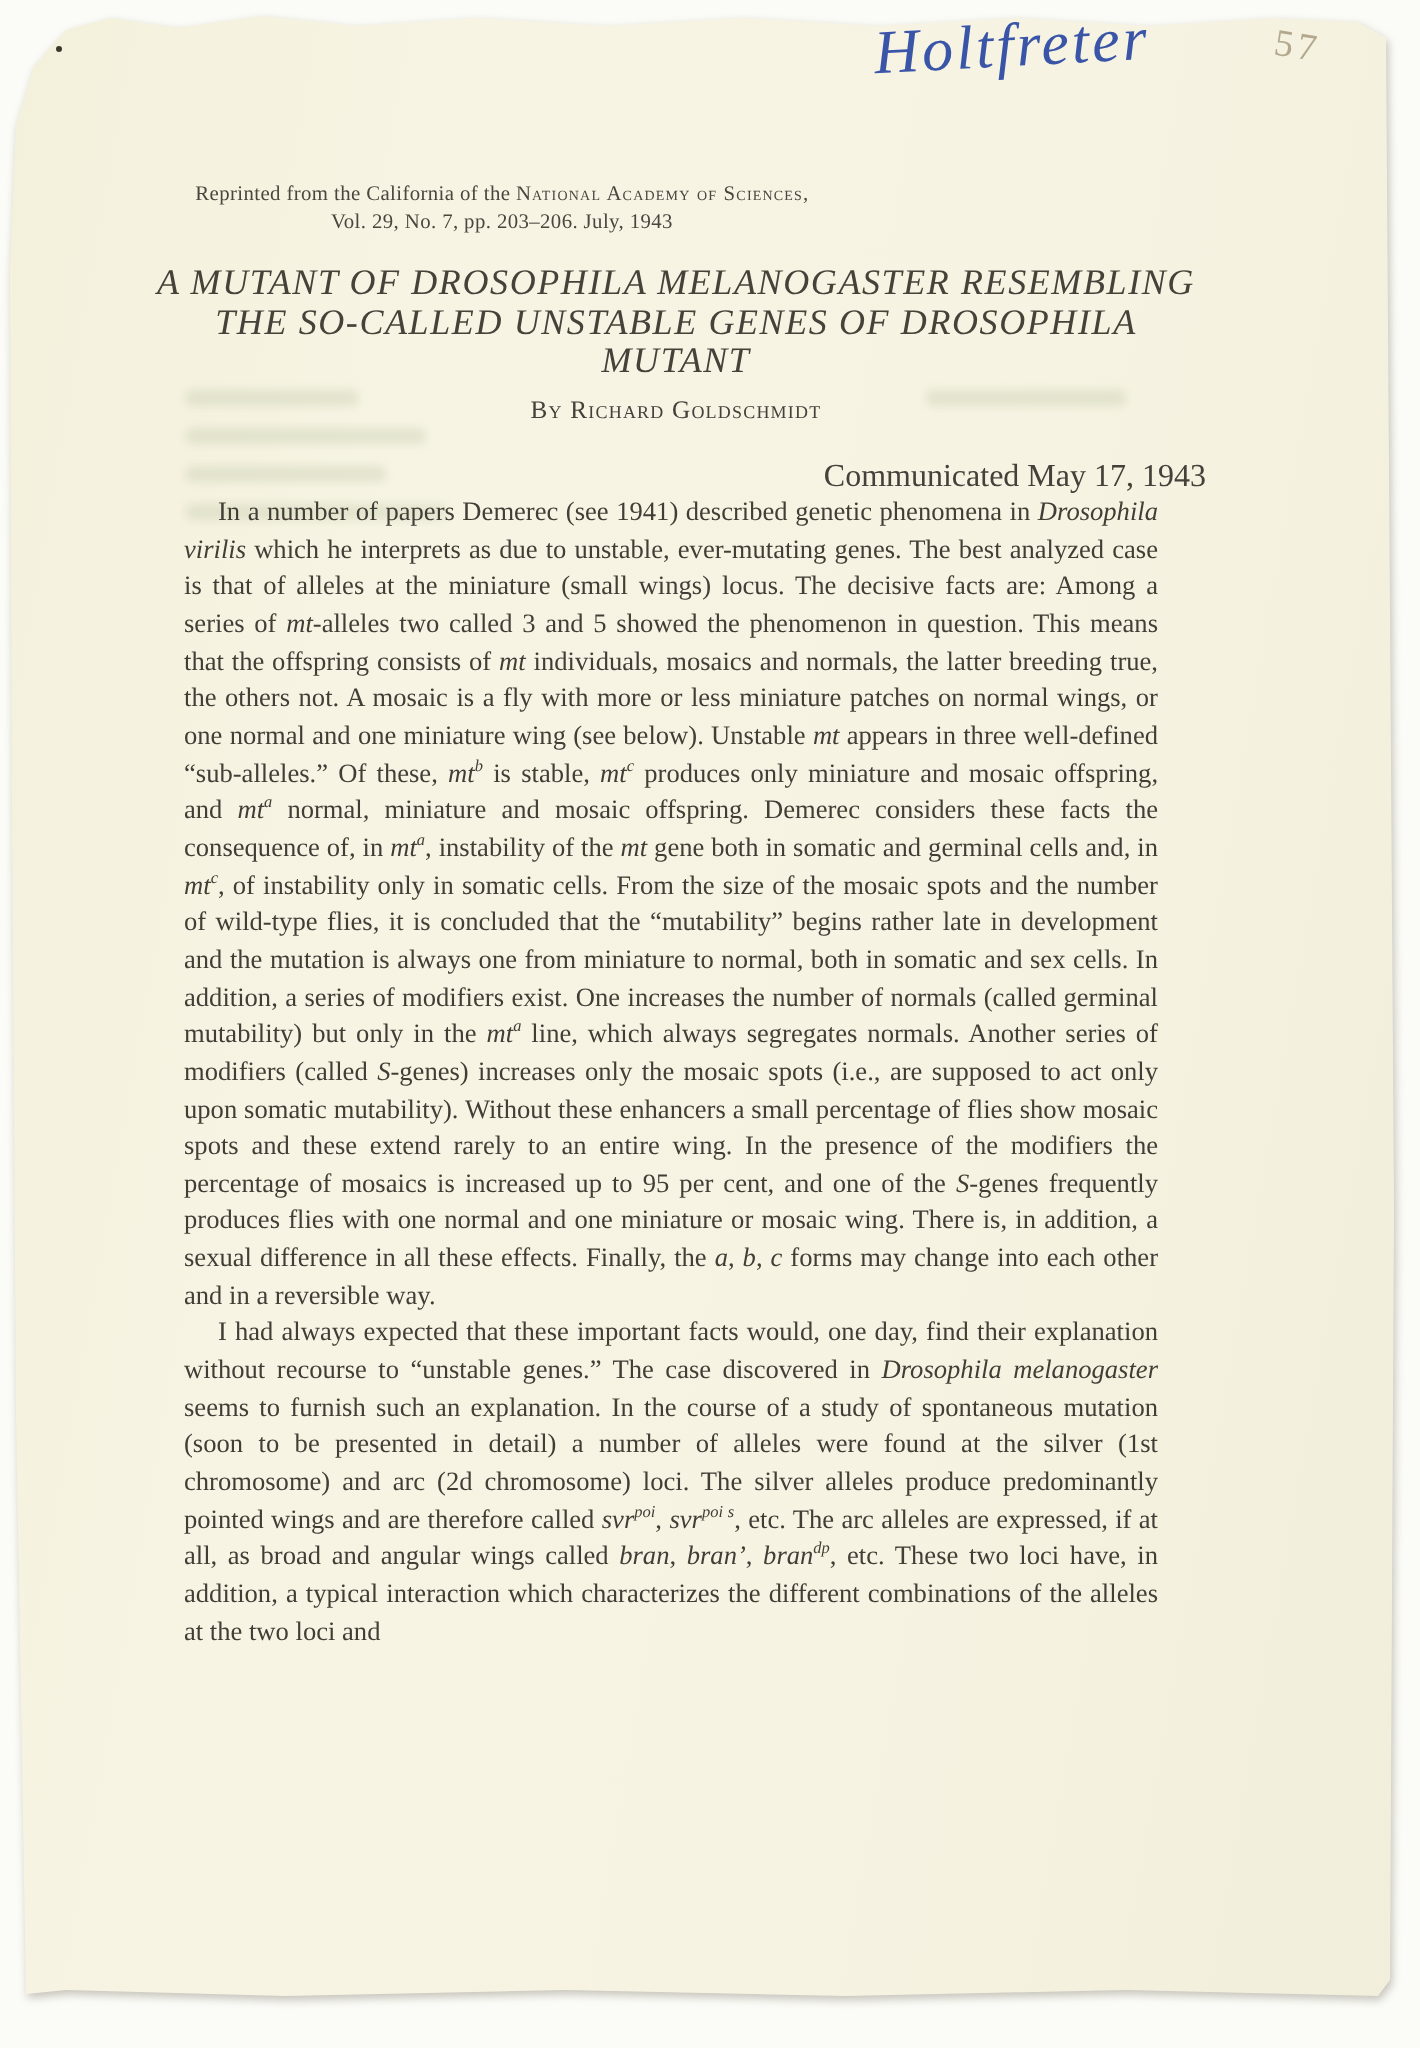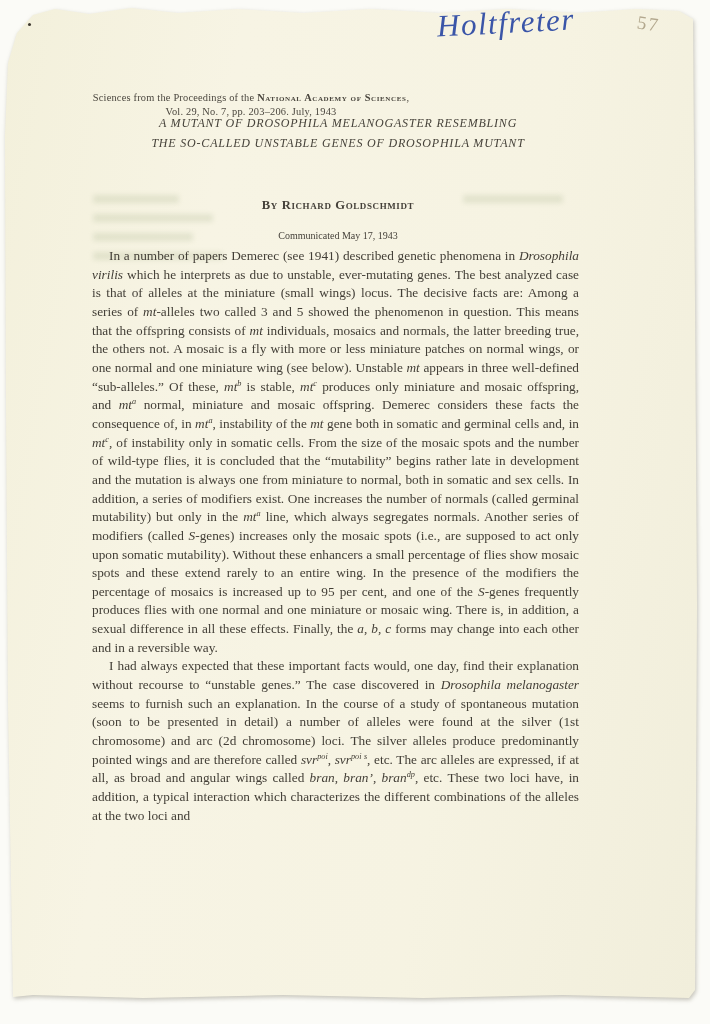--- a/index.html
+++ b/index.html
@@ -56,76 +56,76 @@
     letter-spacing: 2px;
   }
   .reprint-header {
     position: absolute; left: 56px; top: 86px; width: 384px;
     text-align: center;
     font-size: 10.4px; line-height: 13.5px;
     letter-spacing: 0.2px;
     color: #4a463e;
   }
   .title-block {
-    position: absolute; left: 70px; top: 109px; width: 530px;
+    position: absolute; left: 70px; top: 127px; width: 530px;
     text-align: center;
     font-style: italic;
-    font-size: 12px; line-height: 19.6px;
+    font-size: 18px; line-height: 19.6px;
     letter-spacing: 0.8px;
     color: #46423a;
   }
   .byline {
     position: absolute; left: 70px; top: 177px; width: 530px;
     text-align: center;
     font-size: 12.6px;
     letter-spacing: 0.5px;
     margin-top: 16px;
   }
   .affiliation {
     position: absolute; left: 70px; top: 202px; width: 530px;
     text-align: center;
     font-size: 11.4px;
     letter-spacing: 0.4px;
   }
   .communicated {
     position: absolute; left: 70px; top: 225px; width: 530px;
-    text-align: center;
-    font-size: 10px;
+    text-align: right;
+    font-size: 16px;
   }
   .body-text {
     position: absolute; left: 89px; top: 242px; width: 487px;
     font-size: 13.3px; line-height: 18.65px;
     text-align: justify;
     hyphens: auto;
     color: #423e36;
   }
   .body-text p { margin: 0; text-indent: 17px; }
   .it { font-style: italic; }
-  .sc { font-variant: small-caps; letter-spacing: 0.6px; font-weight: bold; }
+  .sc { font-variant: small-caps; letter-spacing: 0.6px; }
   sup { font-size: 0.62em; vertical-align: super; line-height: 0; }
 </style>
 </head>
 <body>
 
 <div class="paper-wrap">
   <div class="paper">
 
     <div class="speck" style="left:25px; top:18px;"></div>
 
     <div class="smudge" style="left:90px; top:190px; width:86px; height:8px;"></div>
     <div class="smudge" style="left:460px; top:190px; width:100px; height:8px;"></div>
     <div class="smudge" style="left:90px; top:209px; width:120px; height:8px;"></div>
     <div class="smudge" style="left:90px; top:228px; width:100px; height:8px;"></div>
     <div class="smudge" style="left:90px; top:247px; width:130px; height:8px;"></div>
 
     <div class="handwriting">Holtfreter</div>
     <div class="pencil-num">57</div>
 
     <div class="reprint-header">
-      <div><span>Sciences from the Proceedings of the </span><span class="sc">National Academy of Sciences</span><span>,</span></div>
+      <div><span>Reprinted from the California of the </span><span class="sc">National Academy of Sciences</span><span>,</span></div>
       <div>Vol. 29, No. 7, pp. 203–206.   July, 1943</div>
     </div>
 
     <div class="title-block">
       <div>A MUTANT OF DROSOPHILA MELANOGASTER RESEMBLING</div>
       <div>THE SO-CALLED UNSTABLE GENES OF DROSOPHILA MUTANT</div>
     </div>
 
     <div class="byline"><span class="sc">By Richard Goldschmidt</span></div>
     <div class="communicated">Communicated May 17, 1943</div>

